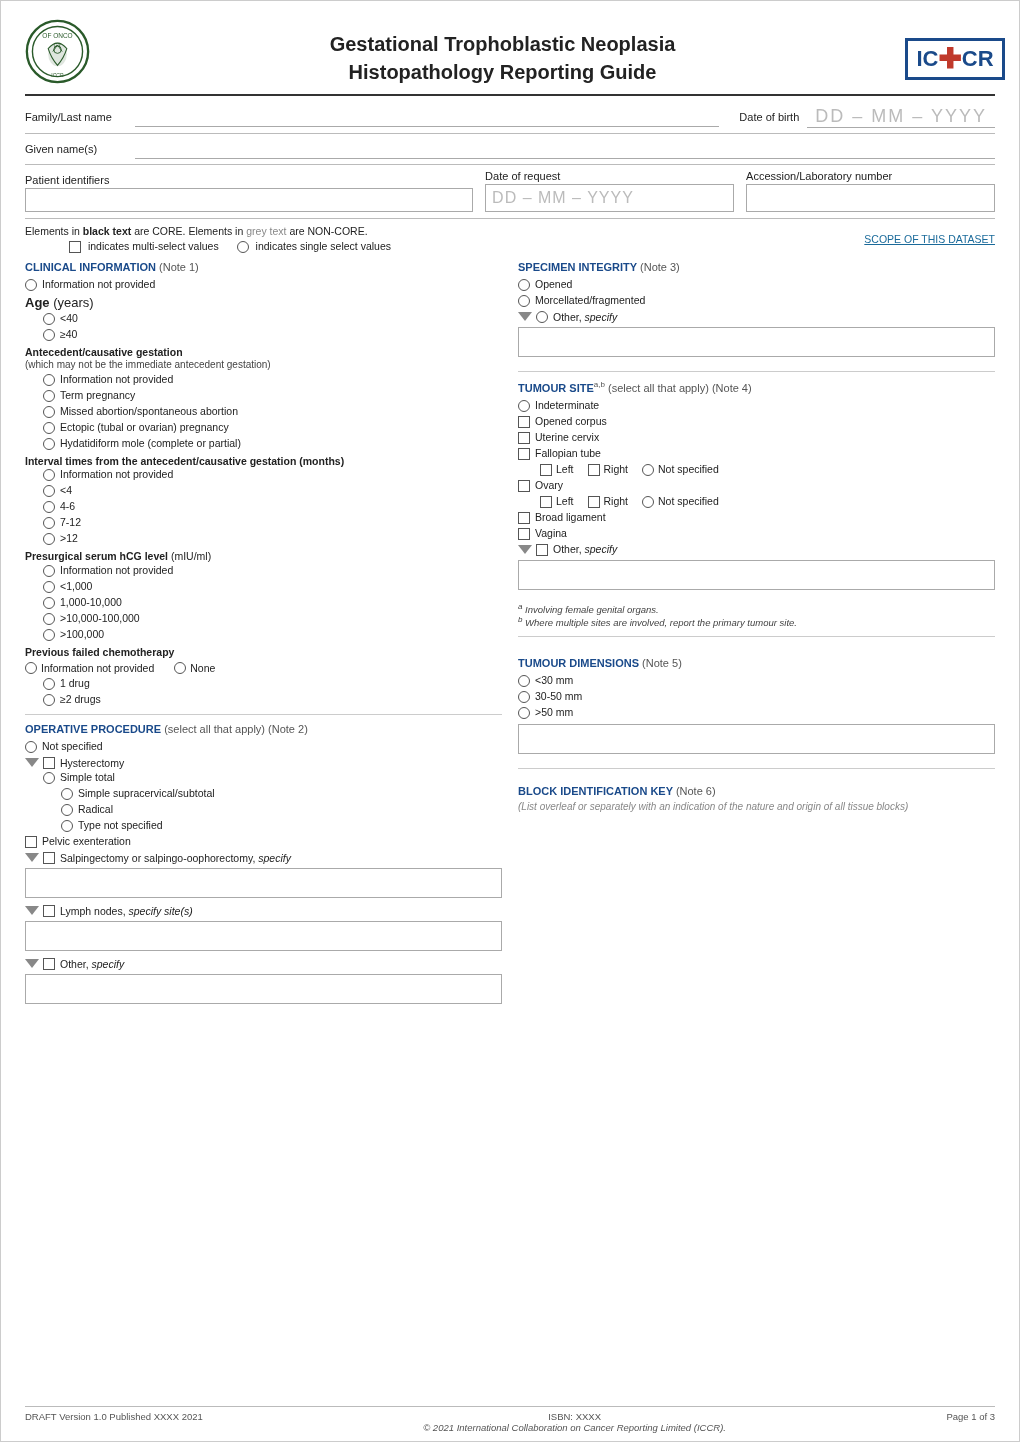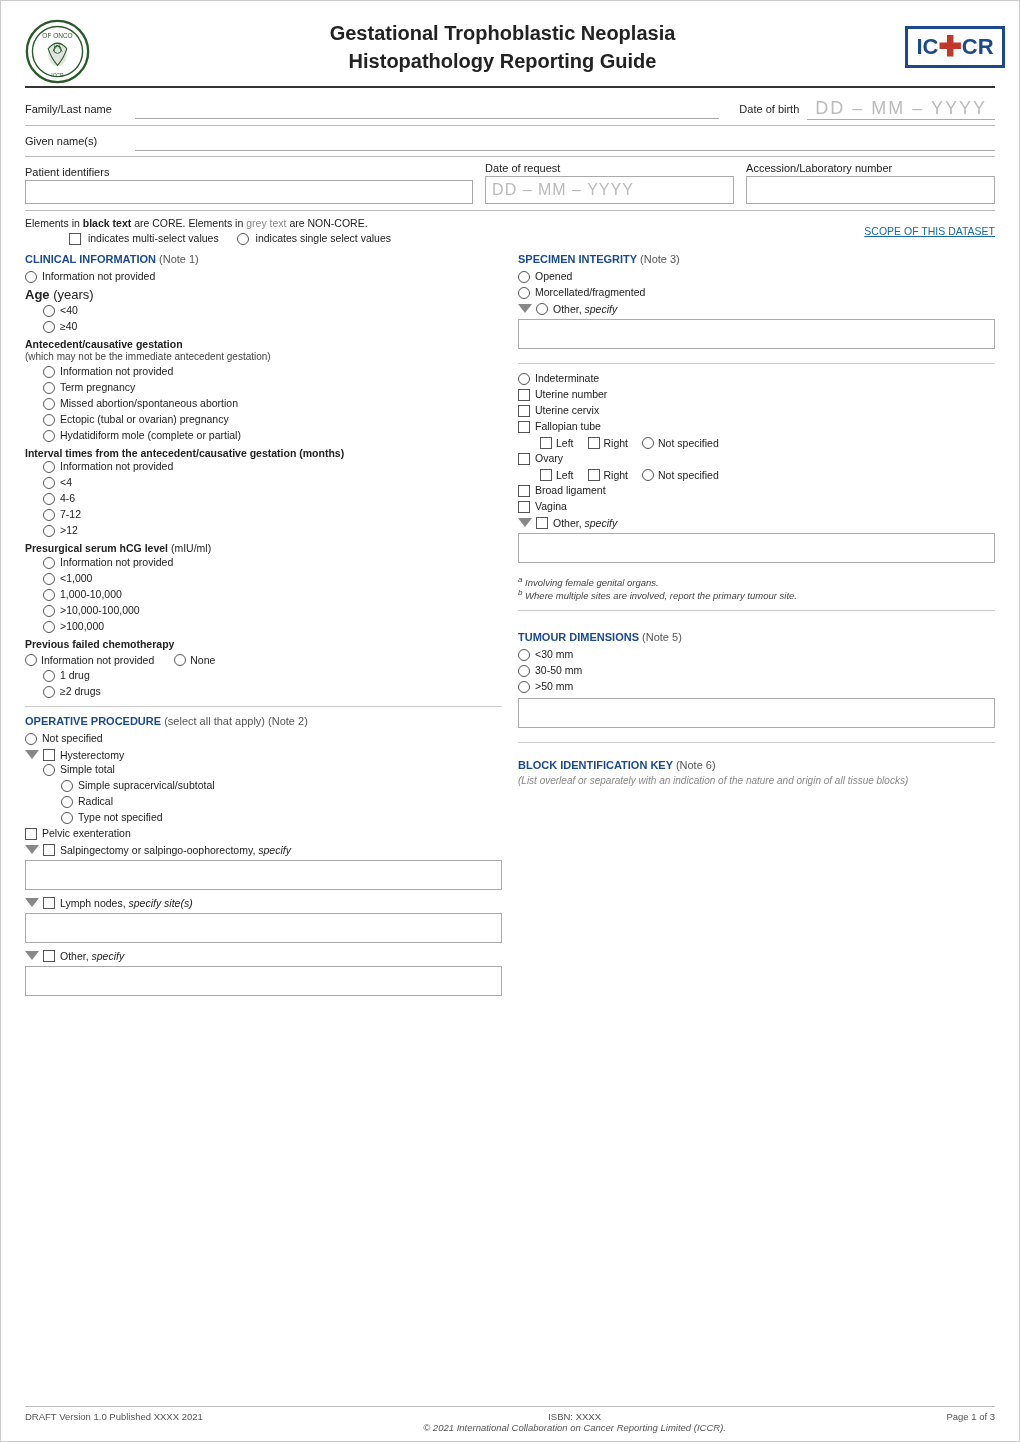--- a/index.html
+++ b/index.html
@@ -14,23 +14,24 @@
     .page {
       width: 1020px;
       min-height: 1442px;
       padding: 18px 24px 10px 24px;
       border: 1px solid #ccc;
       position: relative;
     }
     
     .header {
       display: flex;
-      align-items: flex-start;
+      align-items: flex-end;
       justify-content: space-between;
       border-bottom: 2px solid #333;
+      padding-bottom: 8px;
       margin-bottom: 10px;
     }
     .header-title {
       text-align: center;
       flex: 1;
     }
     .header-title h1 {
       font-size: 20px;
       font-weight: bold;
       color: #222;
@@ -429,28 +430,33 @@
           <span style="width:0;height:0;border-left:7px solid transparent;border-right:7px solid transparent;border-top:9px solid #888;display:inline-block;margin-right:4px;"></span>
           <span class="custom-radio"></span>
           <span style="margin-left:5px; font-size:10.5px;">Other, <em>specify</em></span>
         </div>
         <textarea class="text-area-box" style=""></textarea>
       </div>
 
       <hr class="section-divider">
 
       <div>
+        <div style="font-size:11px; font-weight:bold; color:#1a4a8a; margin-bottom:5px;">
+          <span style="text-transform:uppercase;">TUMOUR SITE</span><sup style="font-size:8px; color:#555; font-weight:normal;">a,b</sup>
+          <span style="font-weight:normal; color:#555; text-transform:none; font-size:11px;"> (select all that apply) </span>
+          <span style="font-weight:normal; color:#555;">(Note 4)</span>
+        </div>
 
         <div class="radio-item">
           <span class="custom-radio"></span>
           <span>Indeterminate</span>
         </div>
         <div class="check-item">
           <span class="custom-check"></span>
-          <span>Uterine number</span>
+          <span>Opened corpus</span>
         </div>
         <div class="check-item">
           <span class="custom-check"></span>
           <span>Uterine cervix</span>
         </div>
         <div class="check-item">
           <span class="custom-check"></span>
           <span>Fallopian tube</span>
         </div>
 

